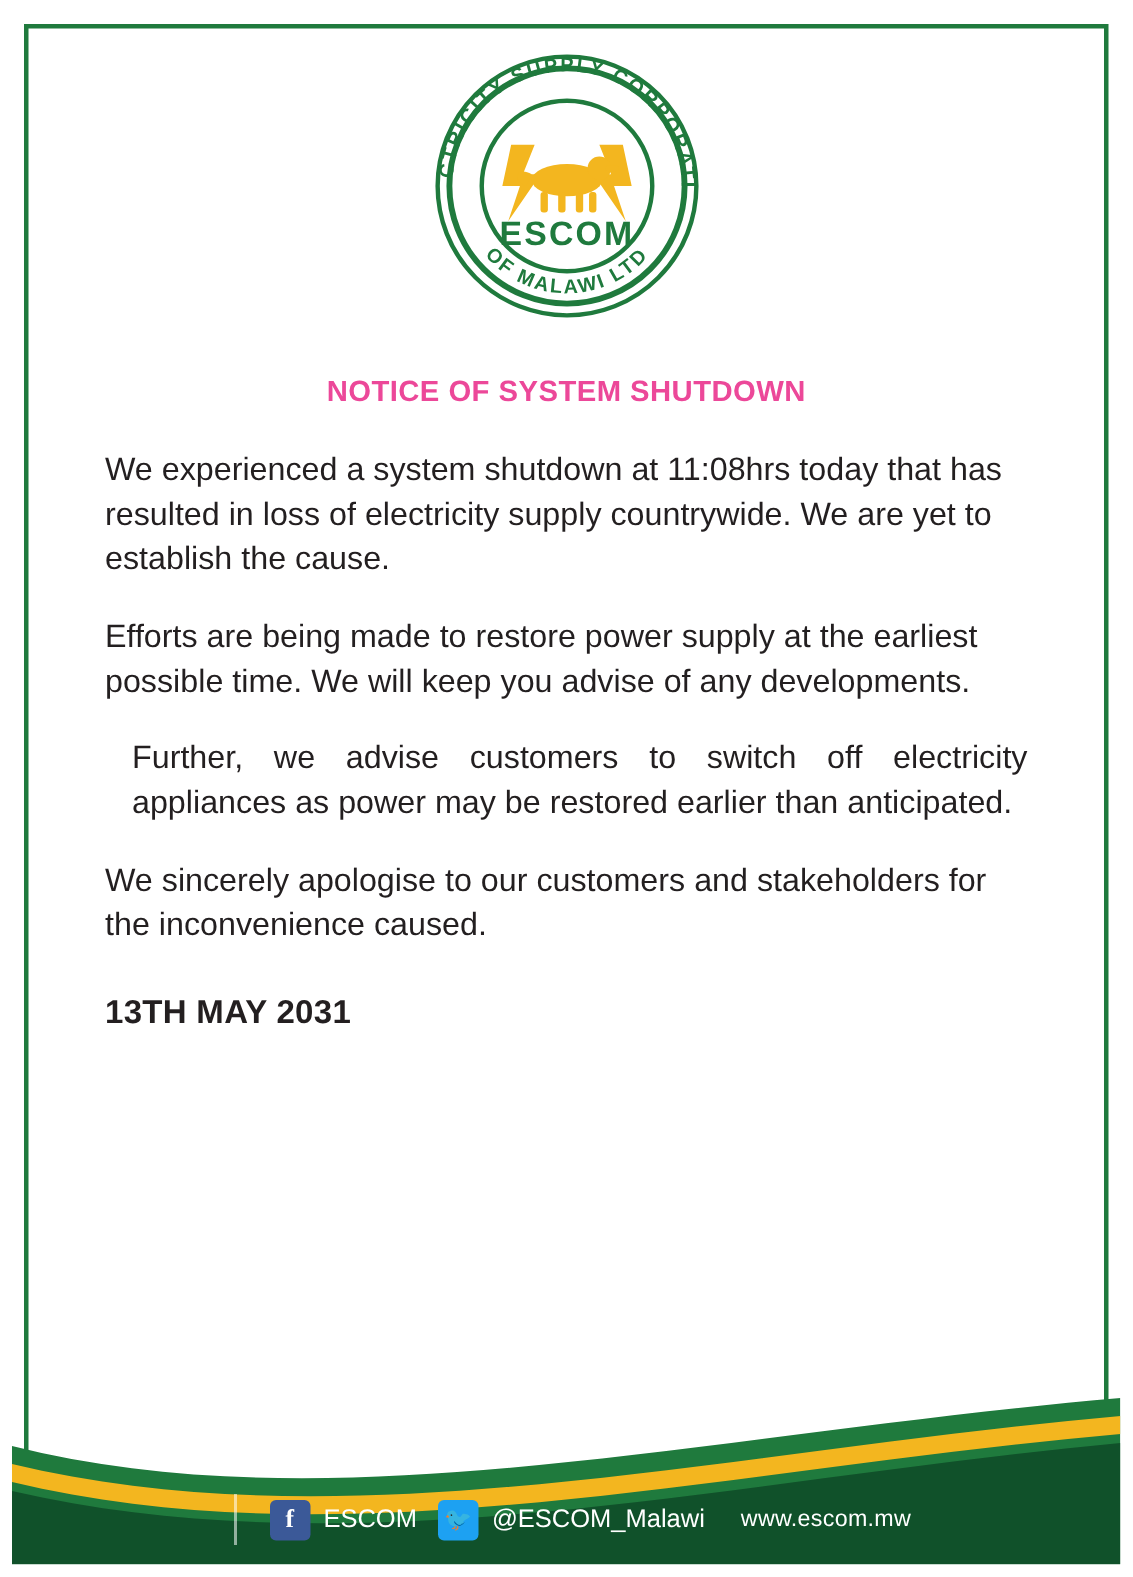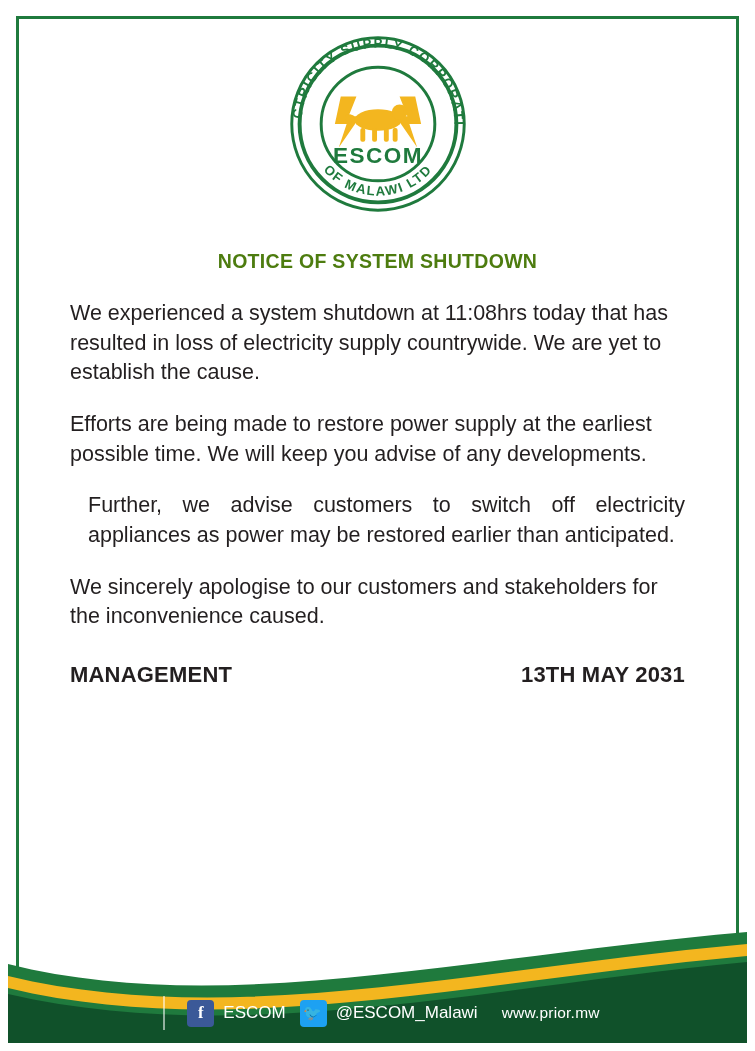--- a/index.html
+++ b/index.html
@@ -50,21 +50,21 @@
   }
   .logo {
     width: 196px;
     height: 196px;
     position: relative;
   }
 
   
   .notice-title {
     text-align: center;
-    color: #4d7c0f;
+    color: #ec4899;
     font-weight: bold;
     font-size: 19.5px;
     letter-spacing: 0.3px;
     margin-top: 28px;
   }
 
   
   .body-block {
     margin-top: 26px;
   }
@@ -207,21 +207,20 @@
       <p class="para"><span>We experienced a system shutdown at </span><b>11:08hrs</b><span> today that has resulted in loss of electricity supply countrywide. We are yet to establish the cause.</span></p>
 
 
       <p class="para">Efforts are being made to restore power supply at the earliest possible time. We will keep you advise of any developments.</p>
 
       <p class="para justify">Further, we advise customers to switch off electricity appliances as power may be restored earlier than anticipated.</p>
 
       <p class="para">We sincerely apologise to our customers and stakeholders for the inconvenience caused.</p>
 
       <div class="signoff">
-        <span>MANAGEMENT</span>
         <span>13TH MAY 2031</span>
       </div>
     </div>
   </div>
 
   <div class="footer">
     <svg viewBox="0 0 755 145" preserveAspectRatio="none" aria-hidden="true">
       <path d="M0,66 C220,120 470,58 755,34 L755,145 L0,145 Z" fill="#1f7a3d"></path>
       <path d="M0,78 C230,132 480,70 755,46 L755,58 C480,82 230,144 0,90 Z" fill="#f3b61f"></path>
       <path d="M0,96 C240,150 490,88 755,64 L755,145 L0,145 Z" fill="#10512a"></path>
@@ -229,16 +228,16 @@
     <div class="footer-bar">
       <div class="divider"></div>
       <div class="social">
         <span class="sq-icon fb">f</span>
         <span class="label-txt">ESCOM</span>
       </div>
       <div class="social">
         <span class="sq-icon tw">🐦</span>
         <span class="label-txt">@ESCOM_Malawi</span>
       </div>
-      <span class="site">www.prior.mw</span>
+      <span class="site">www.escom.mw</span>
     </div>
   </div>
 </div>
 
 </body></html>

